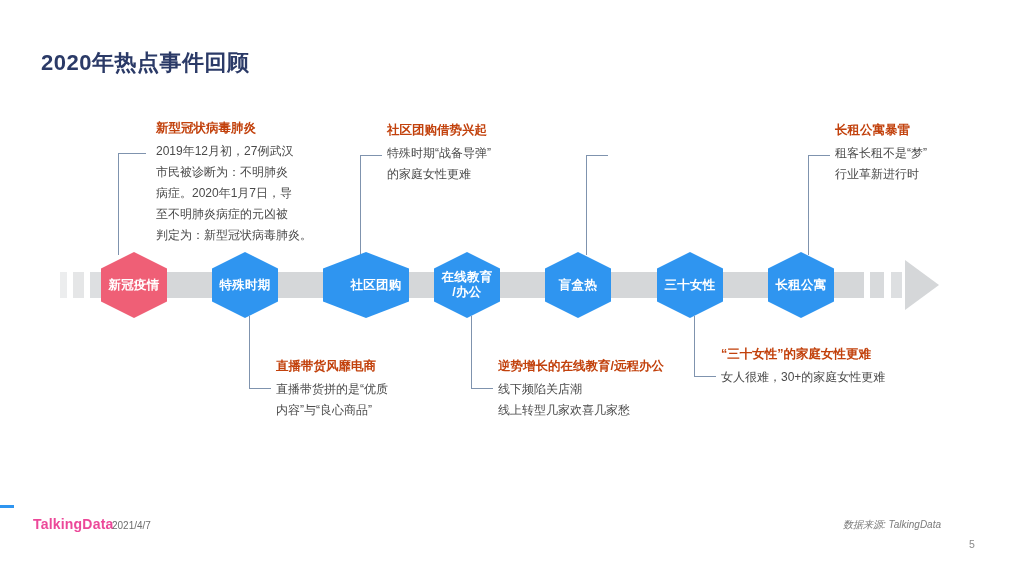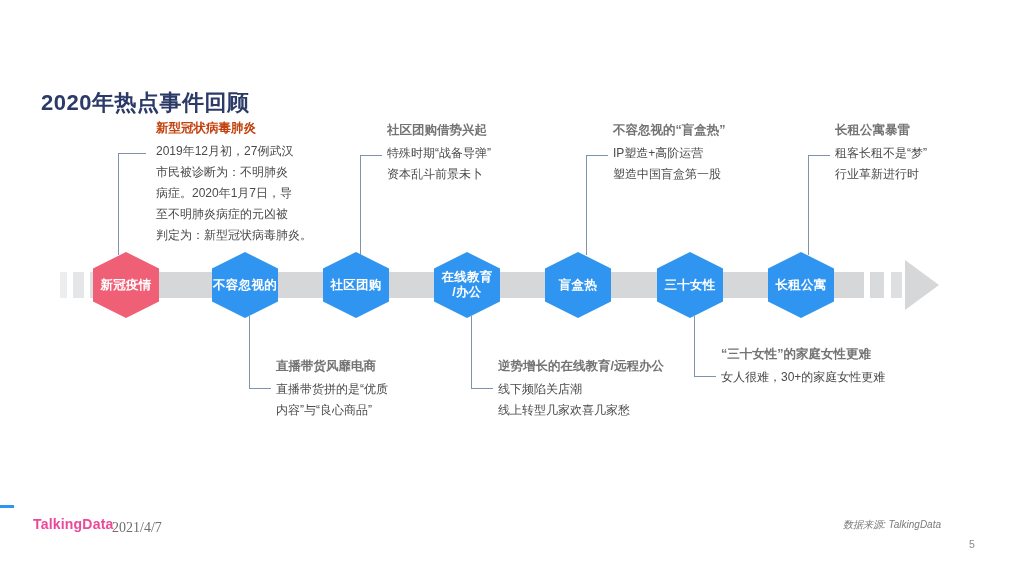--- a/index.html
+++ b/index.html
@@ -11,21 +11,20 @@
     -webkit-font-smoothing:antialiased;
   }
   .page{position:absolute;inset:0;}
 
   
   .page-title{
     position:absolute;left:41px;top:52px;
     font-size:22px;font-weight:bold;color:#2b3a67;
     letter-spacing:.5px;line-height:1;
     white-space:nowrap;
-    margin-top:40px;
   }
 
   
   .timeline-bar{
     position:absolute;left:60px;top:272px;
     width:862px;height:26px;
   }
   .bar-solid{
     position:absolute;left:69px;top:0;width:735px;height:26px;
     background:#d5d7d9;
@@ -60,39 +59,39 @@
 
   
   .conn{position:absolute;}
   .conn .v{position:absolute;width:1px;background:#7f93ae;}
   .conn .h{position:absolute;height:1px;background:#7f93ae;}
 
   
   .callout{position:absolute;}
   .callout .c-title{
     font-size:12.5px;font-weight:bold;line-height:17px;
-    color:#737373;white-space:nowrap;margin-bottom:4px;
+    color:#c2410c;white-space:nowrap;margin-bottom:4px;
   }
   .callout .c-title.pink{color:#c2410c;}
   .callout .c-body{
     font-size:12px;line-height:21px;color:#4a4a4a;
   }
   .callout .c-body div{white-space:nowrap;}
 
   
   .footer-rule{
     position:absolute;left:0;top:505px;width:14px;height:3px;background:#2f95f0;
   }
   .brand{
     position:absolute;left:33px;top:516px;
     font-size:14px;font-weight:bold;color:#ec4899;letter-spacing:.2px;
   }
   .footer-date{
     position:absolute;left:112px;top:520px;
-    font-size:14px;color:#6e6e6e;font-family:Liberation Serif, serif;
+    font-size:10px;color:#6e6e6e;
   }
   .source{
     position:absolute;left:843px;top:518px;
     font-size:10px;color:#7a7a7a;font-style:italic;
     white-space:nowrap;
   }
   .page-num{
     position:absolute;left:969px;top:538px;
     font-size:10.5px;color:#8a8a8a;
   }
@@ -143,27 +142,27 @@
   <div class="conn" style="left:471px;top:316px;width:36px;height:74px;">
     <div class="v" style="left:0;top:0;height:72px;"></div>
     <div class="h" style="left:0;top:72px;width:22px;"></div>
   </div>
 
   <div class="conn" style="left:694px;top:316px;width:36px;height:62px;">
     <div class="v" style="left:0;top:0;height:60px;"></div>
     <div class="h" style="left:0;top:60px;width:22px;"></div>
   </div>
 
-  <div class="hex pink" style="left:93px;text-align:center;">
+  <div class="hex pink" style="left:101px;text-align:center;">
     <span>新冠疫情</span>
   </div>
   <div class="hex blue" style="left:212px;">
-    <span>不容忽视的</span>
-  </div>
-  <div class="hex blue" style="left:323px;">
+    <span>特殊时期</span>
+  </div>
+  <div class="hex blue" style="left:323px;padding-left:20px;">
     <span>社区团购</span>
   </div>
   <div class="hex blue" style="left:434px;">
     <span>
       <span>在线教育</span><br>
       <span>/办公</span>
     </span>
   </div>
   <div class="hex blue" style="left:545px;">
     <span>盲盒热</span>
@@ -183,31 +182,24 @@
       <div>病症。2020年1月7日，导</div>
       <div>至不明肺炎病症的元凶被</div>
       <div>判定为：新型冠状病毒肺炎。</div>
     </div>
   </div>
 
   <div class="callout" style="left:387px;top:122px;">
     <div class="c-title">社区团购借势兴起</div>
     <div class="c-body">
       <div>特殊时期“战备导弹”</div>
-      <div>资本乱斗前景未卜</div>
-    </div>
-  </div>
-
-  <div class="callout" style="left:613px;top:122px;">
-    <div class="c-title">不容忽视的“盲盒热”</div>
-    <div class="c-body">
-      <div>IP塑造+高阶运营</div>
-      <div>塑造中国盲盒第一股</div>
-    </div>
-  </div>
+      <div>的家庭女性更难</div>
+    </div>
+  </div>
+
 
   <div class="callout" style="left:835px;top:122px;">
     <div class="c-title">长租公寓暴雷</div>
     <div class="c-body">
       <div>租客长租不是“梦”</div>
       <div>行业革新进行时</div>
     </div>
   </div>
 
   <div class="callout" style="left:276px;top:358px;">

